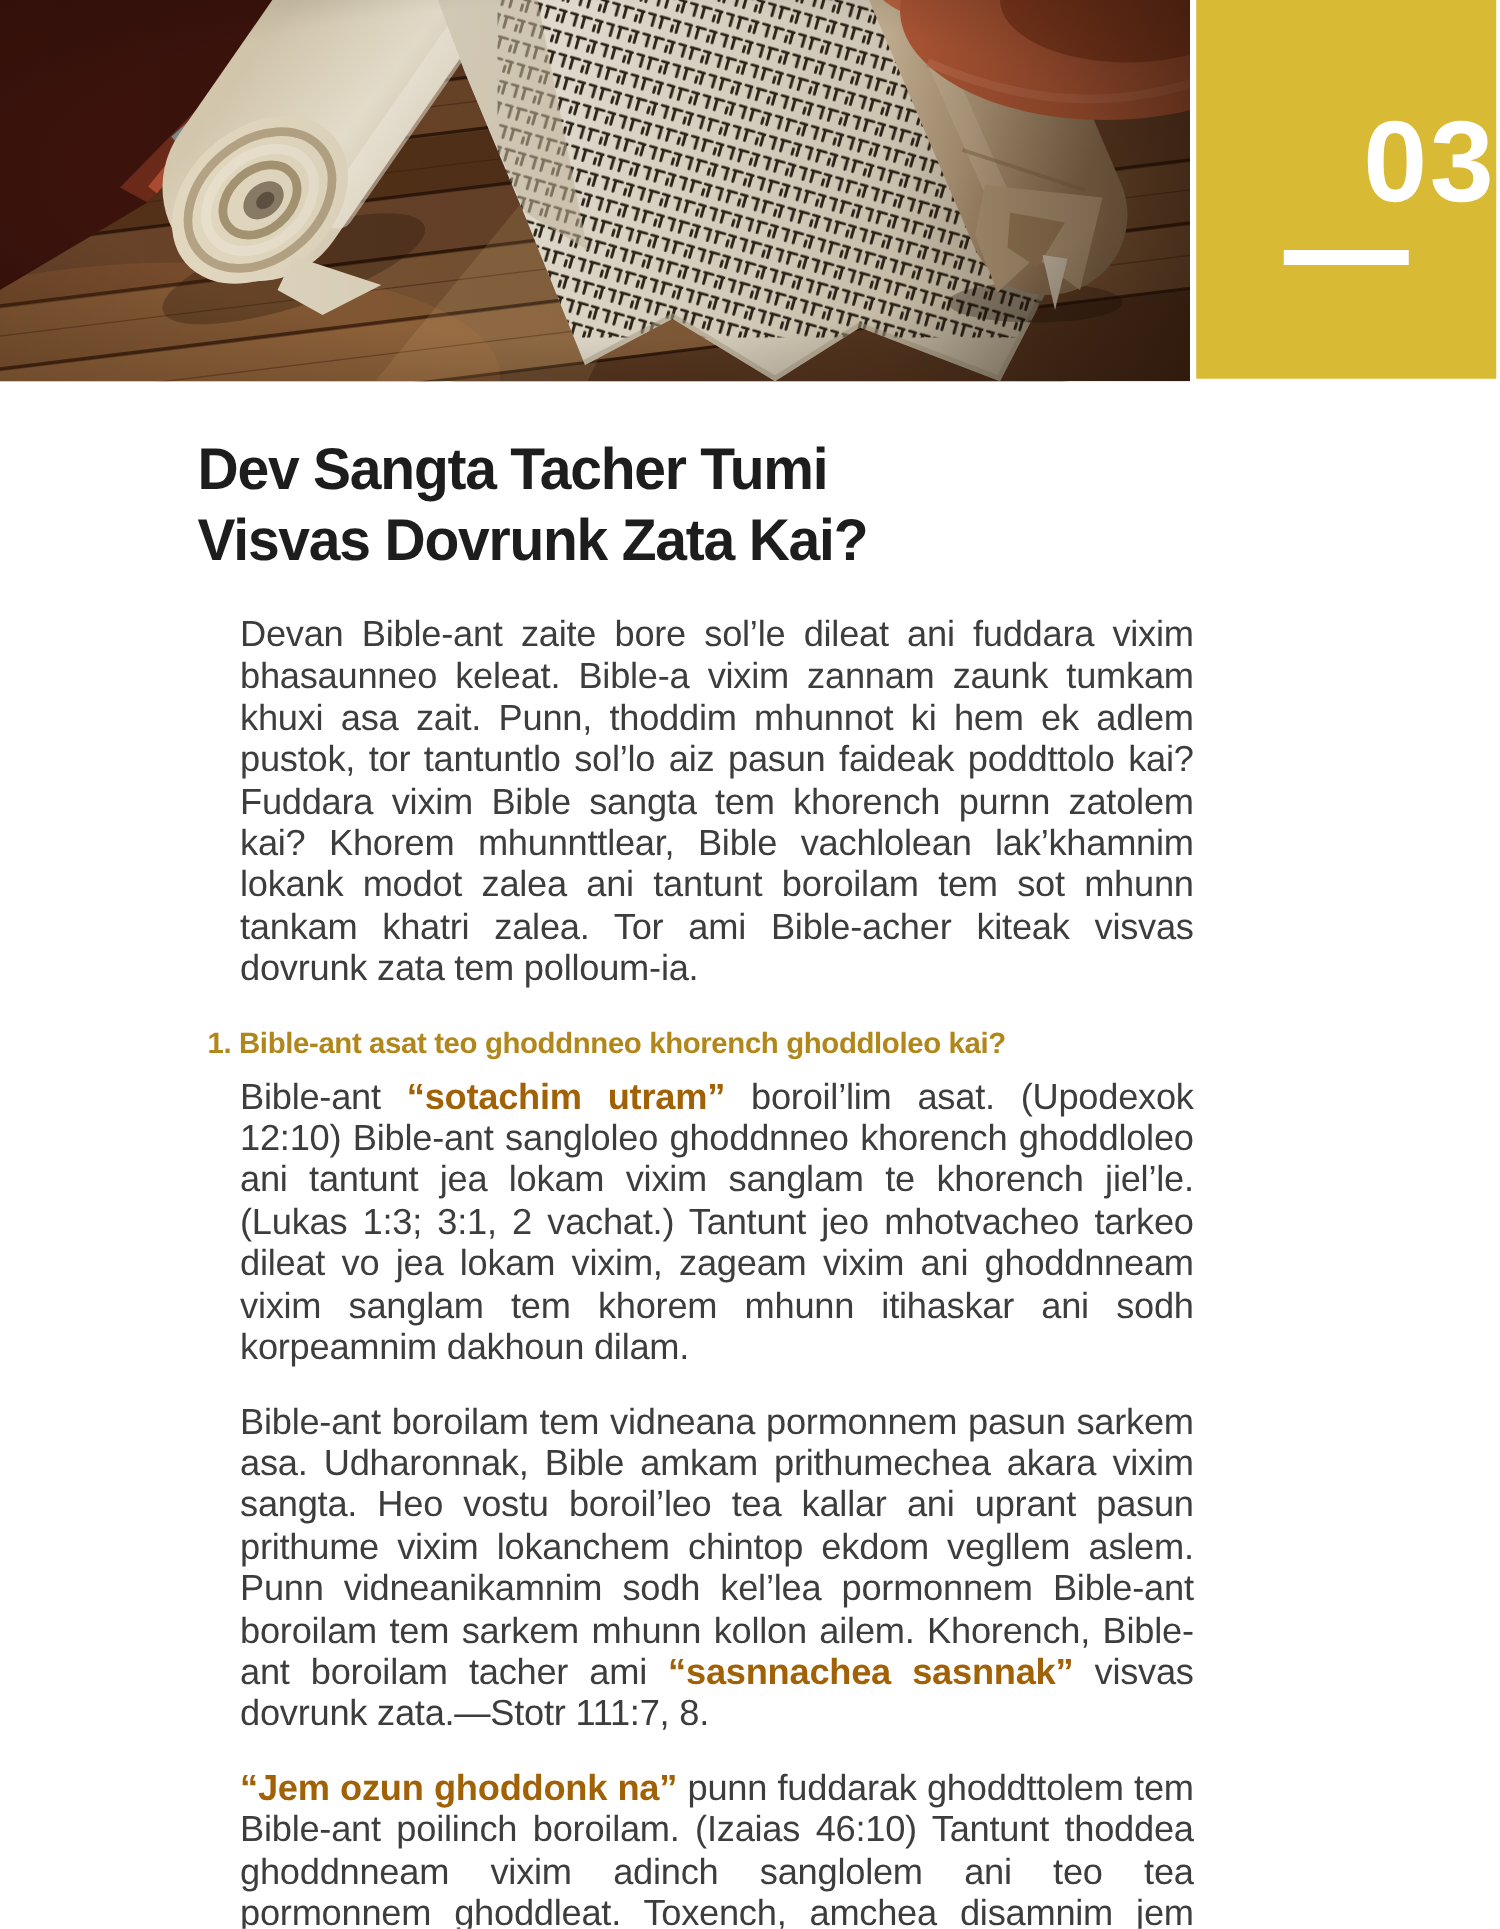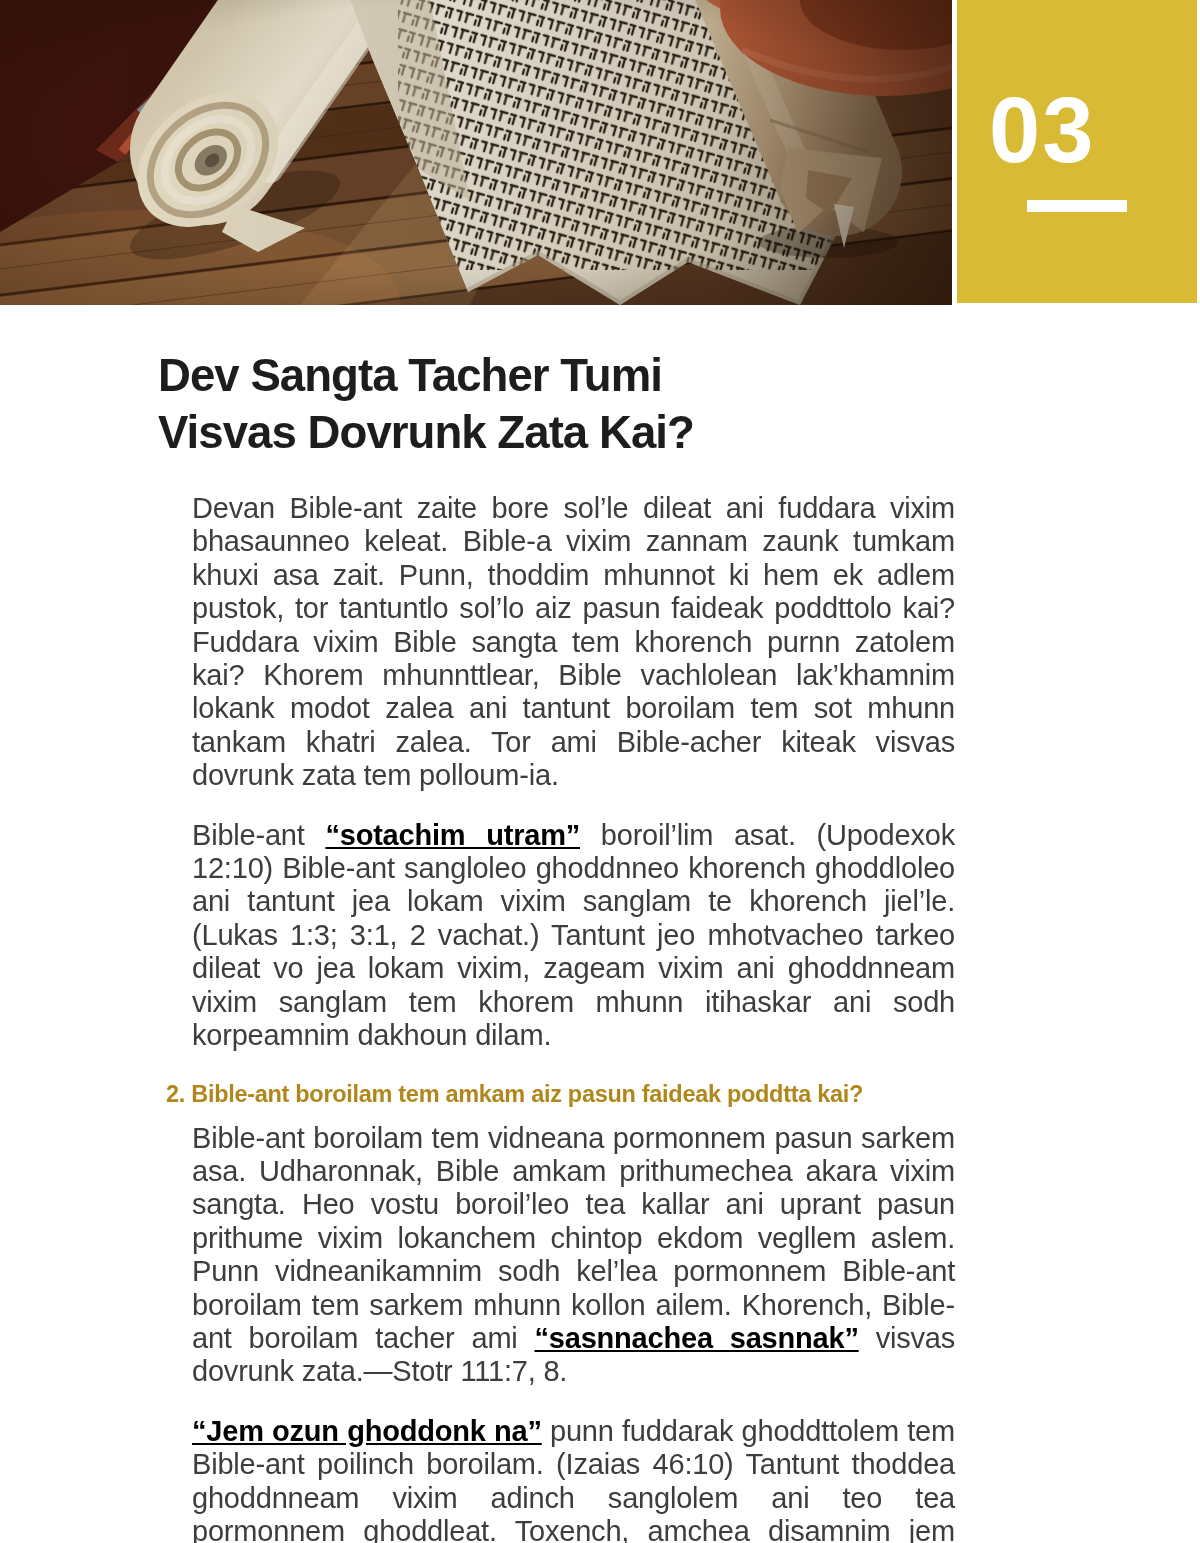--- a/index.html
+++ b/index.html
@@ -20,41 +20,40 @@
   .hero{position:absolute;left:0;top:0;width:952px;height:305px;overflow:hidden;}
   .hero svg{display:block;width:952px;height:305px;}
 
   
   .chapter-panel{
     position:absolute;left:957px;top:0;width:240px;height:303px;
     background:var(--panel-yellow);
   }
   .chapter-number{
     position:absolute;left:0;top:84px;width:100%;
-    text-align:left;color:#fff;font-size:92px;font-weight:700;line-height:1;
+    text-align:right;color:#fff;font-size:92px;font-weight:700;line-height:1;
     letter-spacing:2px;
-    padding-left:32px;
   }
   .chapter-underline{
     position:absolute;left:50%;top:200px;transform:translateX(-50%);
     width:100px;height:12px;background:#fff;
   }
 
   
   .article{position:absolute;left:158px;top:346px;width:797px;}
   .page-title{
     color:var(--title-black);font-weight:700;font-size:47px;line-height:57px;
     letter-spacing:-1px;transform:scaleX(0.97);transform-origin:left top;
     margin-bottom:32px;
   }
   .para{
     margin-left:34px;text-align:justify;color:var(--body-text);
     font-size:29px;line-height:33.4px;letter-spacing:-0.2px;
   }
-  .para strong{color:#000000;text-decoration:underline;}
+  .para strong{color:#a16207;}
   .intro{margin-bottom:26px;}
   .section-heading{
     margin:0 0 13px 8px;color:var(--heading-gold);
     font-size:23.5px;font-weight:700;line-height:30px;letter-spacing:-0.3px;
   }
   .section{margin-bottom:26px;}
 </style>
 </head>
 <body>
 
@@ -190,25 +189,25 @@
   </div>
 
   <div class="article">
     <h1 class="page-title"><span>Dev Sangta Tacher Tumi</span><br>
       <span>Visvas Dovrunk Zata Kai?</span>
     </h1>
 
     <p class="para intro">Devan Bible-ant zaite bore sol’le dileat ani fuddara vixim bhasaunneo keleat. Bible-a vixim zannam zaunk tumkam khuxi asa zait. Punn, thoddim mhunnot ki hem ek adlem pustok, tor tantuntlo sol’lo aiz pasun faideak poddttolo kai? Fuddara vixim Bible sangta tem khorench purnn zatolem kai? Khorem mhunnttlear, Bible vachlolean lak’khamnim lokank modot zalea ani tantunt boroilam tem sot mhunn tankam khatri zalea. Tor ami Bible-acher kiteak visvas dovrunk zata tem polloum-ia.</p>
 
     <div class="section">
+      <h2 class="section-heading">1. Bible-ant asat teo ghoddnneo khorench ghoddloleo kai?</h2>
       <p class="para">Bible-ant <strong>“sotachim utram”</strong> boroil’lim asat. (Upodexok 12:10) Bible-ant sangloleo ghoddnneo khorench ghoddloleo ani tantunt jea lokam vixim sanglam te khorench jiel’le. (Lukas 1:3; 3:1, 2 vachat.) Tantunt jeo mhotvacheo tarkeo dileat vo jea lokam vixim, zageam vixim ani ghoddnneam vixim sanglam tem khorem mhunn itihaskar ani sodh korpeamnim dakhoun dilam.</p>
     </div>
 
     <div class="section">
-      <h2 class="section-heading">2. Bible-ant boroilam tem amkam aiz pasun faideak poddtta kai?</h2>
       <p class="para">Bible-ant boroilam tem vidneana pormonnem pasun sarkem asa. Udharonnak, Bible amkam prithumechea akara vixim sangta. Heo vostu boroil’leo tea kallar ani uprant pasun prithume vixim lokanchem chintop ekdom vegllem aslem. Punn vidneanikamnim sodh kel’lea pormonnem Bible-ant boroilam tem sarkem mhunn kollon ailem. Khorench, Bible-ant boroilam tacher ami <strong>“sasnnachea sasnnak”</strong> visvas dovrunk zata.—Stotr 111:7, 8.</p>
     </div>
 
     <div class="section">
       <p class="para"><strong>“Jem ozun ghoddonk na”</strong> punn fuddarak ghoddttolem tem Bible-ant poilinch boroilam. (Izaias 46:10) Tantunt thoddea ghoddnneam vixim adinch sanglolem ani teo tea pormonnem ghoddleat. Toxench, amchea disamnim jem ghoddtta tem pasun tantunt boroun dovorlolem. Tor hea odheai-ant, oslea thoddea ghoddnneam vixim ami obheas kortat tednam teo sanglolea pormonnem purnn zaleat tem polloun Bible-acher tumcho visvas ghott zatolo.</p>
     </div>
   </div>
 
 </div>
 

